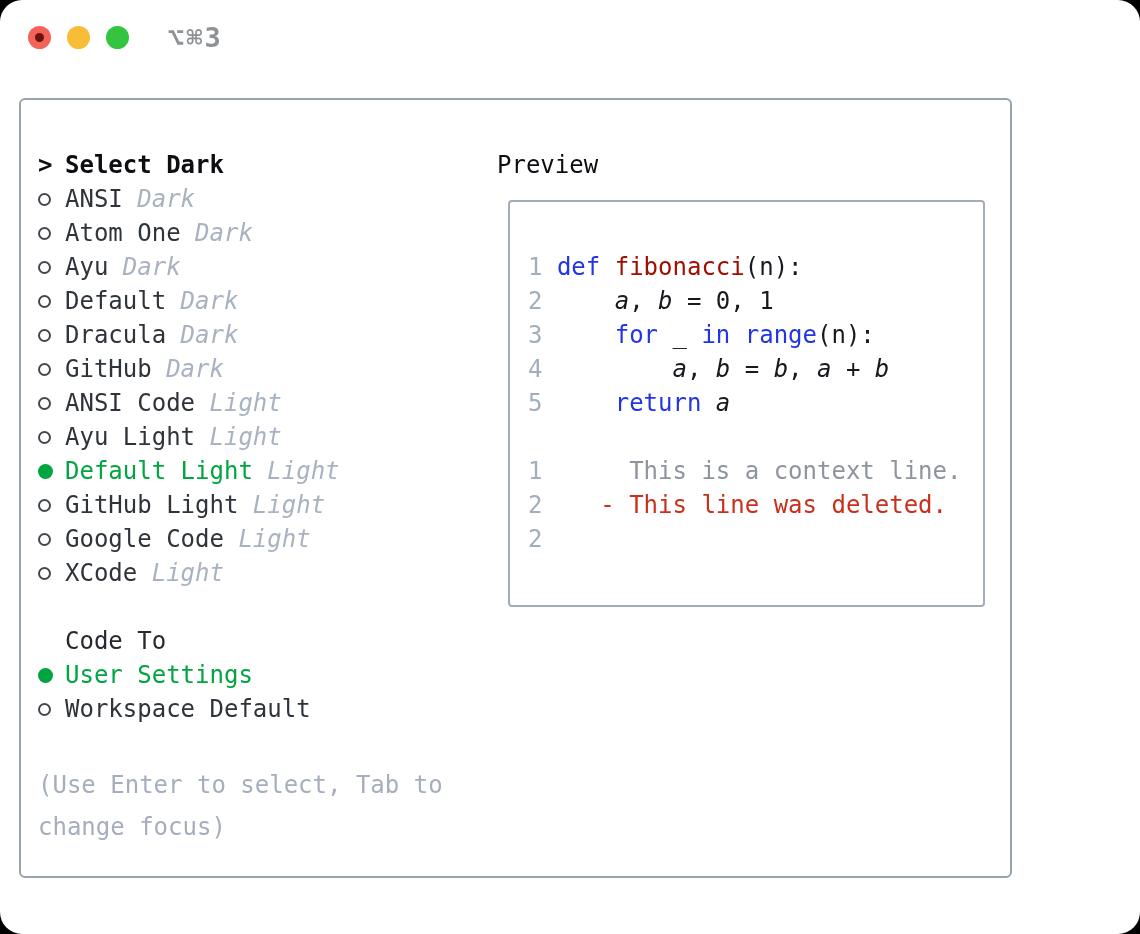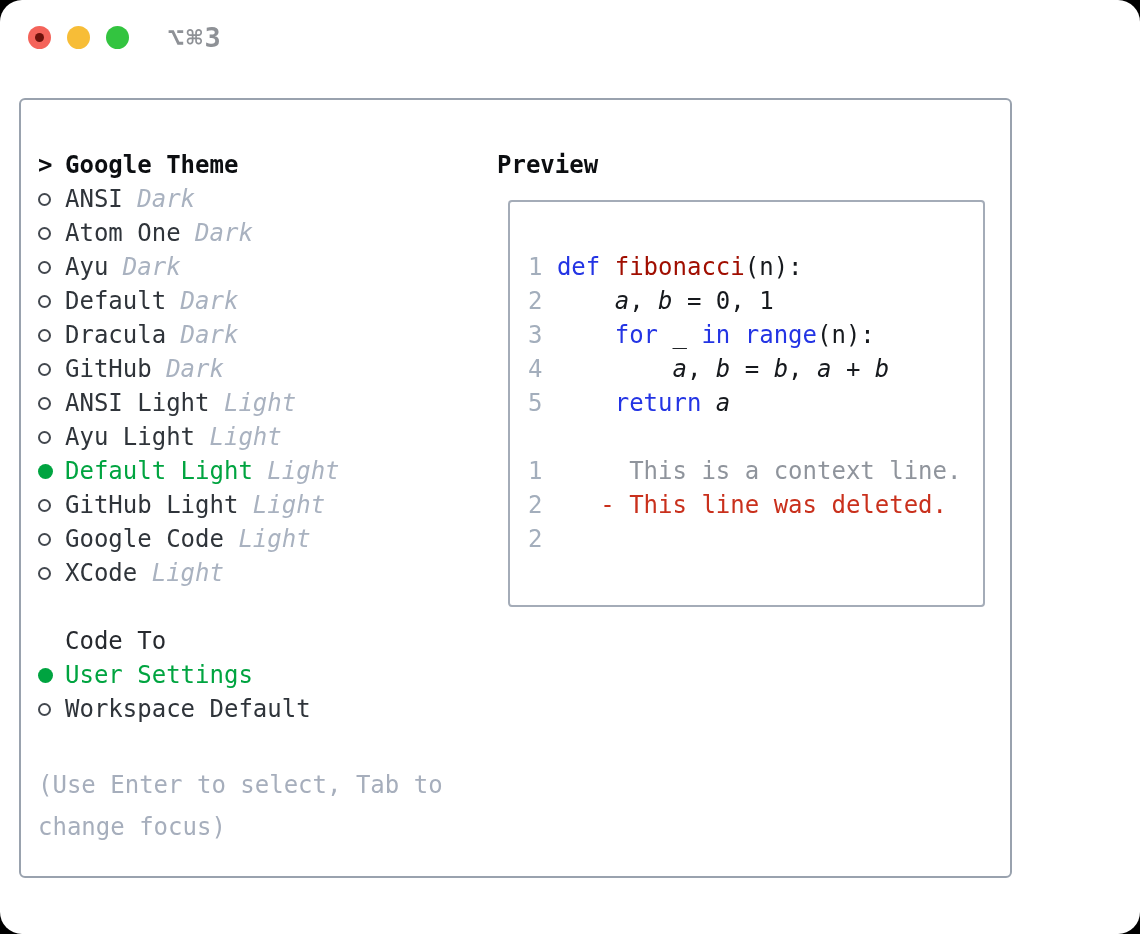--- a/index.html
+++ b/index.html
@@ -49,21 +49,21 @@
   .row.header{font-weight:bold;color:var(--c-header);}
   .row.header .arrow{width:27px;flex:none;color:var(--c-header);}
   .row .sel{color:var(--c-select-green);}
   .variant{margin-left:1ch;color:var(--c-muted);font-style:italic;}
   .row.section-header{padding-left:27px;color:#26292e;}
   .row.hint{color:var(--c-hint);margin-top:8px;}
   .row.spacer{}
   
   .preview-header{
     position:absolute;left:476px;top:48px;height:34px;display:flex;align-items:center;
-    font-size:24px;font-weight:bold;color:var(--c-header);
+    font-size:24px;font-weight:normal;color:var(--c-header);
   }
   .preview-box{
     position:absolute;left:487px;top:100px;width:477px;height:407px;
     border:2px solid var(--c-box-border);border-radius:4px;background:#fff;
     padding:48px 0 0 18px;
   }
   .pline{height:34px;display:flex;align-items:center;font-size:24px;white-space:pre;color:var(--c-code);}
   .lnum{display:inline-block;width:2ch;color:var(--c-lnum);flex:none;}
   .c-kw{color:var(--c-kw);}
   .c-fn{color:var(--c-fn);}
@@ -83,30 +83,30 @@
       </span>
     <span class="light yellow"></span>
     <span class="light green"></span>
     <span class="shortcut">⌥⌘3</span>
   </div>
 
   <div class="panel">
 
     <div class="left-col">
       <div class="row header">
-        <span class="arrow">&gt;</span><span>Google Theme</span>
+        <span class="arrow">&gt;</span><span>Select Dark</span>
       </div>
       <div id="theme-list">
           <div class="row"><span class="bullet-col"><span class="circle"></span></span><span class="">ANSI</span><span class="variant">Dark</span></div>
           <div class="row"><span class="bullet-col"><span class="circle"></span></span><span class="">Atom One</span><span class="variant">Dark</span></div>
           <div class="row"><span class="bullet-col"><span class="circle"></span></span><span class="">Ayu</span><span class="variant">Dark</span></div>
           <div class="row"><span class="bullet-col"><span class="circle"></span></span><span class="">Default</span><span class="variant">Dark</span></div>
           <div class="row"><span class="bullet-col"><span class="circle"></span></span><span class="">Dracula</span><span class="variant">Dark</span></div>
           <div class="row"><span class="bullet-col"><span class="circle"></span></span><span class="">GitHub</span><span class="variant">Dark</span></div>
-          <div class="row"><span class="bullet-col"><span class="circle"></span></span><span class="">ANSI Light</span><span class="variant">Light</span></div>
+          <div class="row"><span class="bullet-col"><span class="circle"></span></span><span class="">ANSI Code</span><span class="variant">Light</span></div>
           <div class="row"><span class="bullet-col"><span class="circle"></span></span><span class="">Ayu Light</span><span class="variant">Light</span></div>
           <div class="row"><span class="bullet-col"><span class="circle filled"></span></span><span class="sel">Default Light</span><span class="variant">Light</span></div>
           <div class="row"><span class="bullet-col"><span class="circle"></span></span><span class="">GitHub Light</span><span class="variant">Light</span></div>
           <div class="row"><span class="bullet-col"><span class="circle"></span></span><span class="">Google Code</span><span class="variant">Light</span></div>
           <div class="row"><span class="bullet-col"><span class="circle"></span></span><span class="">XCode</span><span class="variant">Light</span></div>
         </div>
       <div class="row spacer"></div>
       <div class="row section-header">
         <span>Code To</span>
       </div>

